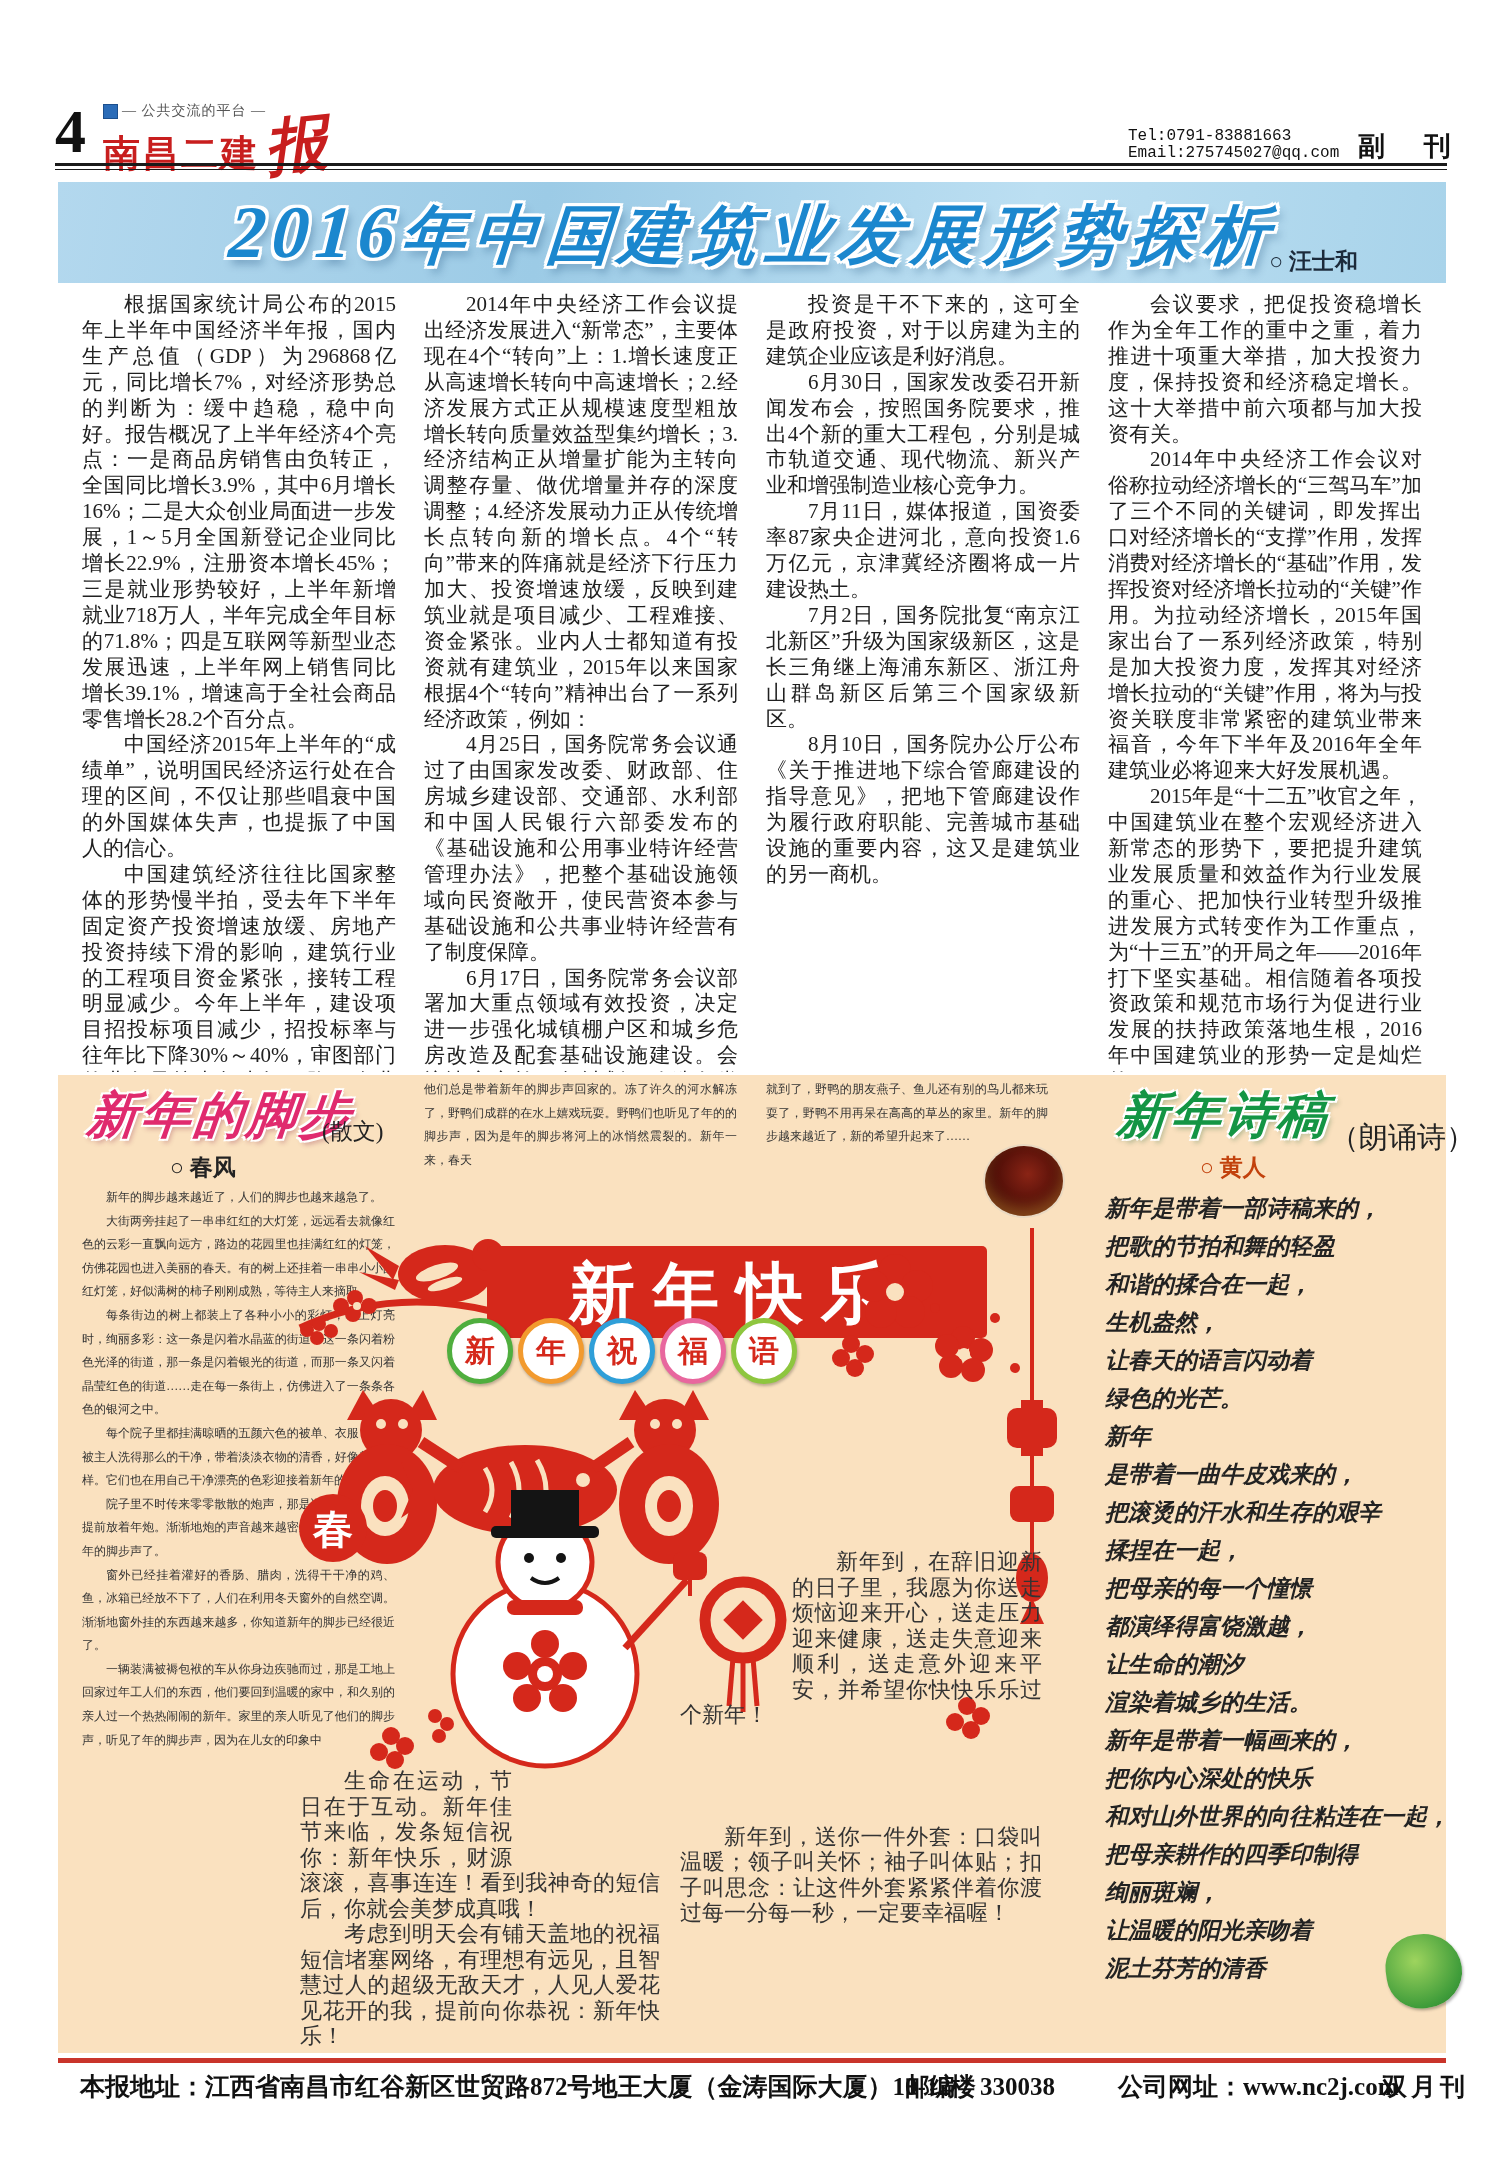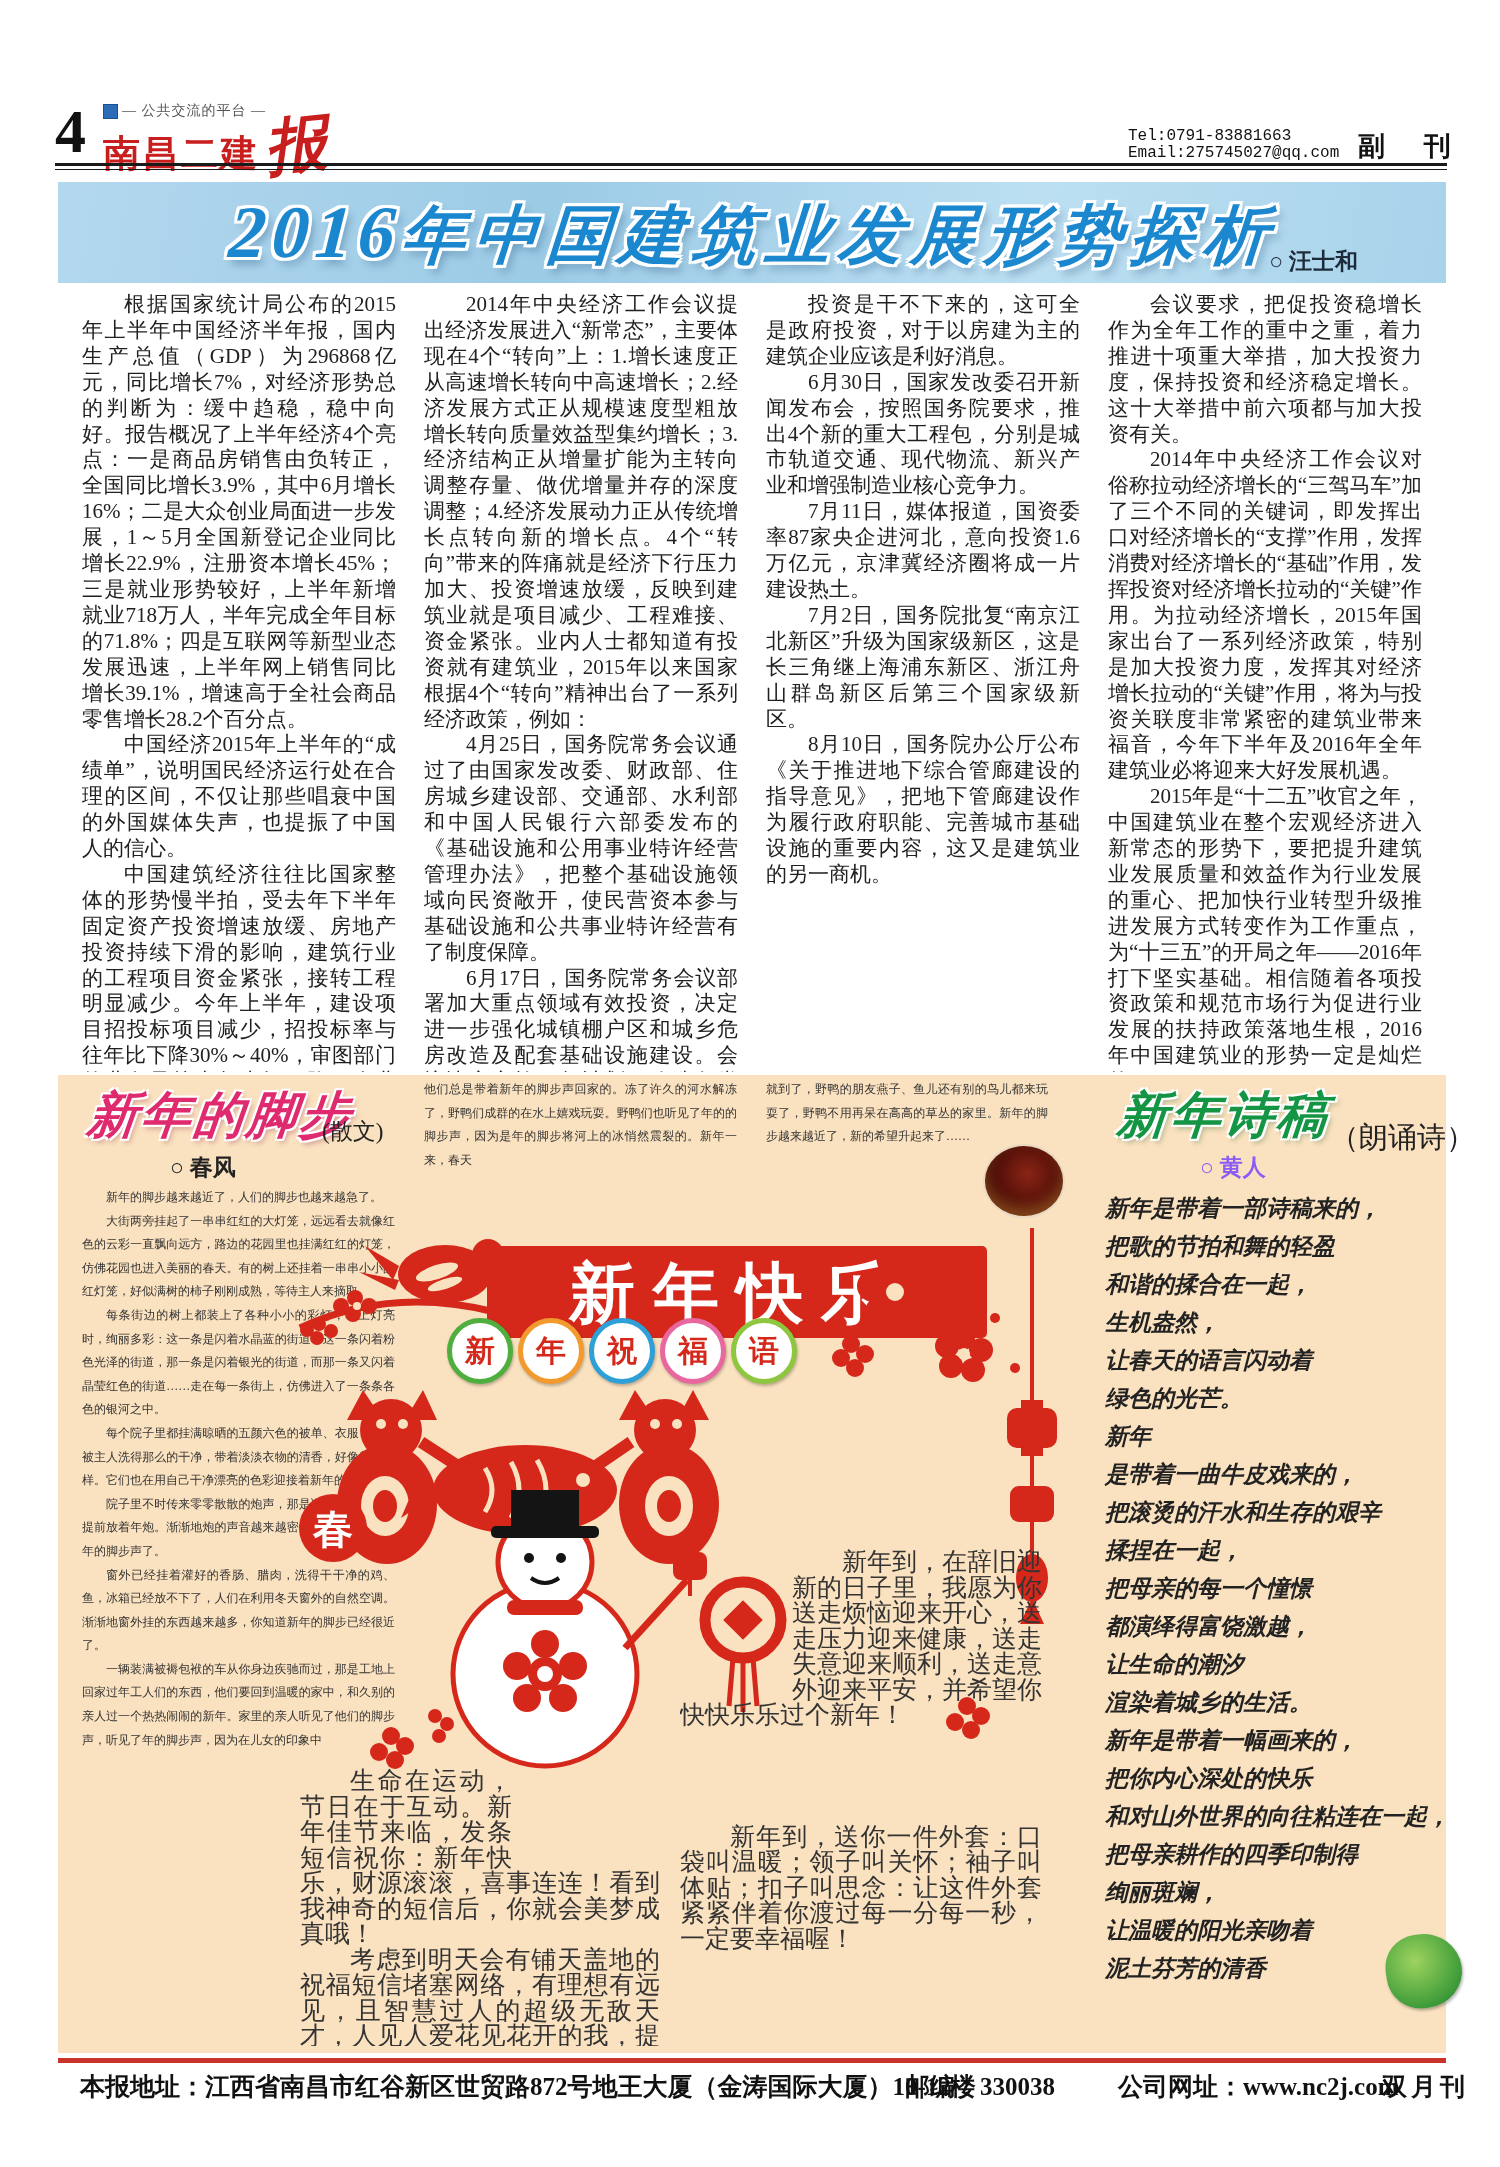--- a/index.html
+++ b/index.html
@@ -55,33 +55,33 @@
     box-shadow:inset 0 -8px 14px rgba(255,180,60,0.35),0 0 0 2px #e9d9c2;}
   
   #papercut{position:absolute;left:295px;top:1228px;width:770px;height:545px;}
   
   #greet-title{position:absolute;left:447px;top:1318px;display:flex;gap:5px;}
   .badge{width:56px;height:56px;border-radius:50%;background:#fff;display:flex;align-items:center;justify-content:center;
     font-size:30px;font-weight:bold;color:#d5281b;box-shadow:1px 2px 3px rgba(0,0,0,0.25);}
   .b0{border:5px solid #4fae3e;} .b1{border:5px solid #f29a2e;} .b2{border:5px solid #2f9fd8;}
   .b3{border:5px solid #e8679e;} .b4{border:5px solid #8ec63f;}
   
-  .greet{font-size:25px;line-height:25.5px;text-align:justify;color:#333;}
+  .greet{font-size:22px;line-height:25.5px;text-align:justify;color:#333;}
   .greet p{margin:0;text-indent:2em;}
   #greet-left{position:absolute;left:300px;top:1768px;width:360px;height:278px;overflow:hidden;}
   #greet-right{position:absolute;left:680px;top:1549px;width:362px;height:470px;overflow:hidden;}
   #greet-right p + p{margin-top:96px;}
   .spacer-right{float:right;width:148px;height:92px;}
   .spacer-left{float:left;width:112px;height:118px;margin-top:22px;}
   
   #poem-title{position:absolute;left:1118px;top:1082px;white-space:nowrap;
     font-size:50px;font-weight:bold;font-style:italic;color:#149544;transform:skewX(-5deg);letter-spacing:3px;
     text-shadow:-2px -2px 0 #fff,2px -2px 0 #fff,-2px 2px 0 #fff,2px 2px 0 #fff,3px 4px 5px rgba(0,80,30,0.3);}
   #poem-genre{position:absolute;left:1330px;top:1118px;font-size:29px;color:#222;}
-  #poem-author{position:absolute;left:1200px;top:1152px;font-size:23px;font-weight:bold;color:#8b5cf6;}
+  #poem-author{position:absolute;left:1200px;top:1152px;font-size:23px;font-weight:bold;color:#c2410c;}
   #poem-body{position:absolute;left:1105px;top:1190px;width:350px;font-size:23px;font-weight:bold;
     line-height:38px;color:#222;font-style:italic;}
   .poem-line{white-space:nowrap;}
   #green-stamp{position:absolute;left:1386px;top:1934px;width:76px;height:74px;
     background:radial-gradient(circle at 40% 35%,#9ed45e,#3f9c3a 70%,#2c7a2a);
     border-radius:46% 54% 52% 48%;transform:rotate(-8deg);box-shadow:1px 2px 3px rgba(0,0,0,0.3);}
   
   #footer{position:absolute;left:0;top:2070px;width:1500px;height:40px;font-weight:bold;color:#111;font-size:25px;}
   #footer span{position:absolute;white-space:nowrap;}
   #f-addr{left:80px;} #f-post{left:905px;} #f-web{left:1118px;} #f-edition{left:1382px;letter-spacing:4px;}

